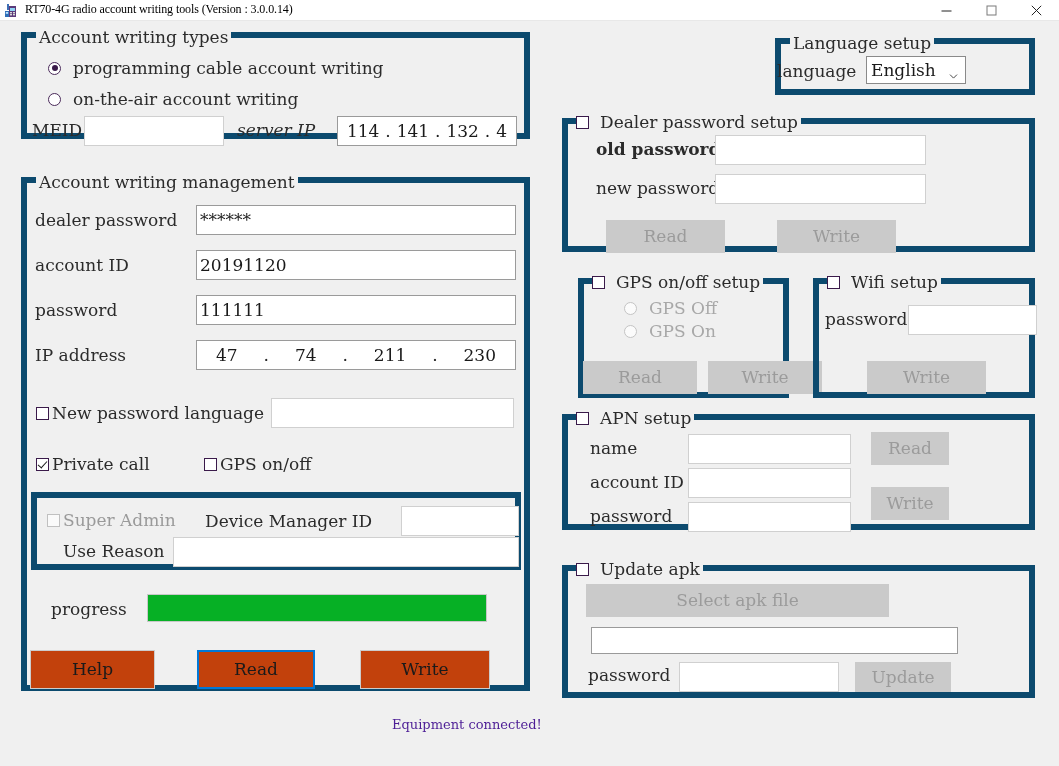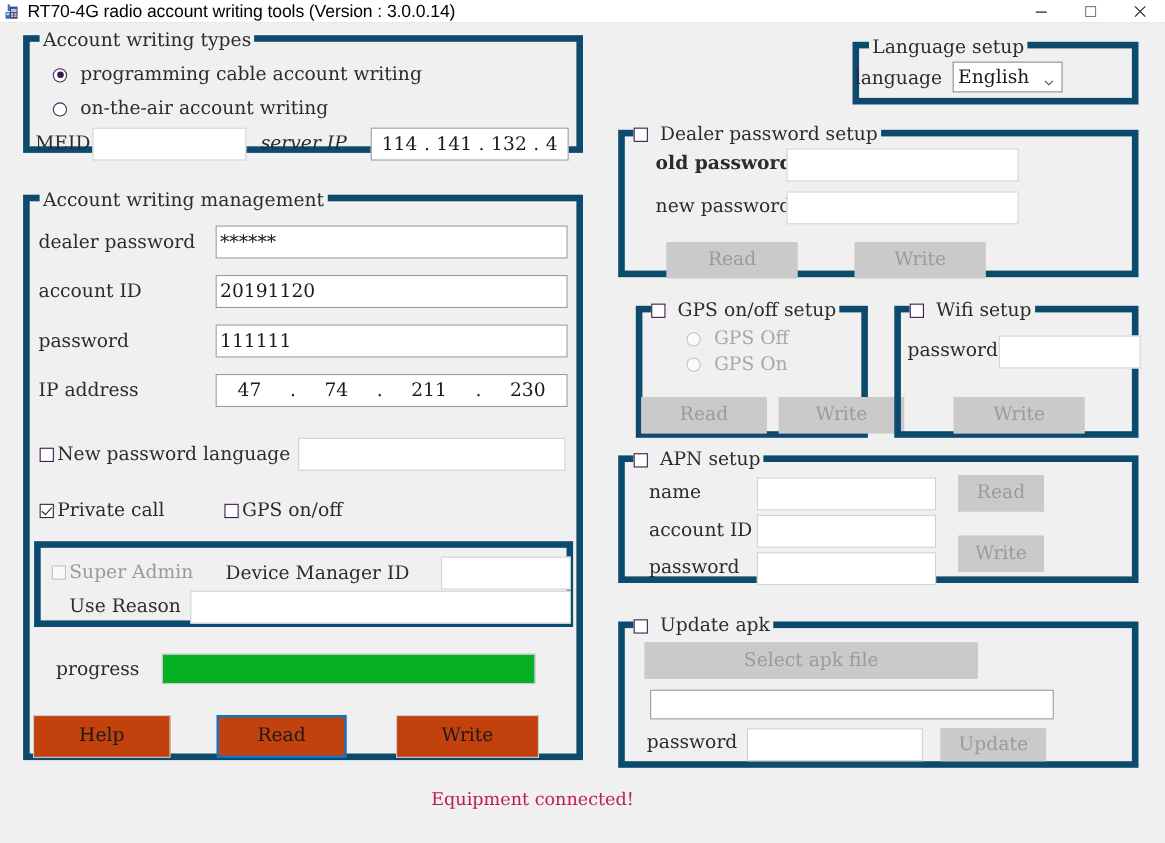--- a/index.html
+++ b/index.html
@@ -15,22 +15,22 @@
   .titlebar {
     position: absolute; left: 0; top: 0; width: 1059px; height: 21px;
     background: #ffffff;
     border-bottom: 1px solid #e8e8e8;
   }
   .title-icon {
     position: absolute; left: 4px; top: 3px; width: 16px; height: 16px;
   }
   .title-text {
     position: absolute; left: 25px; top: 2px;
-    font-family: Liberation Sans, sans-serif;
-    font-size: 16px; color: #000; white-space: nowrap;
+    font-family: Liberation Serif, serif;
+    font-size: 12px; color: #000; white-space: nowrap;
     letter-spacing: -0.1px;
   }
   .win-btn {
     position: absolute; top: 0; width: 45px; height: 21px;
     display: flex; align-items: center; justify-content: center;
     font-family: "DejaVu Sans", sans-serif; font-size: 12px; color: #222;
   }
   .win-min { right: 90px; }
   .win-max { right: 45px; }
   .win-close { right: 0px; }
@@ -167,21 +167,21 @@
     border: 1px solid #c8c8c8;
     overflow: hidden;
   }
   .progress-fill {
     height: 100%;
     background: #06b025;
   }
 
   .status {
     position: absolute;
-    font-size: 16px; color: #be185d;
+    font-size: 13px; color: #4c1d95;
     white-space: nowrap;
   }
 </style>
 </head>
 <body>
 
 <div class="titlebar">
   <span class="title-icon">
     <svg width="16" height="16" viewBox="0 0 16 16">
       <rect x="5" y="3" width="7" height="11" fill="#5b3a7a"></rect>

